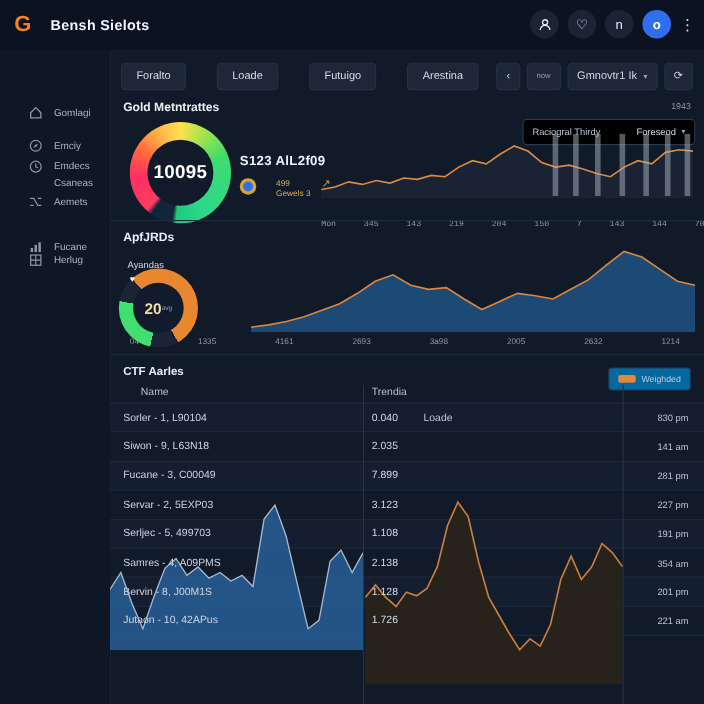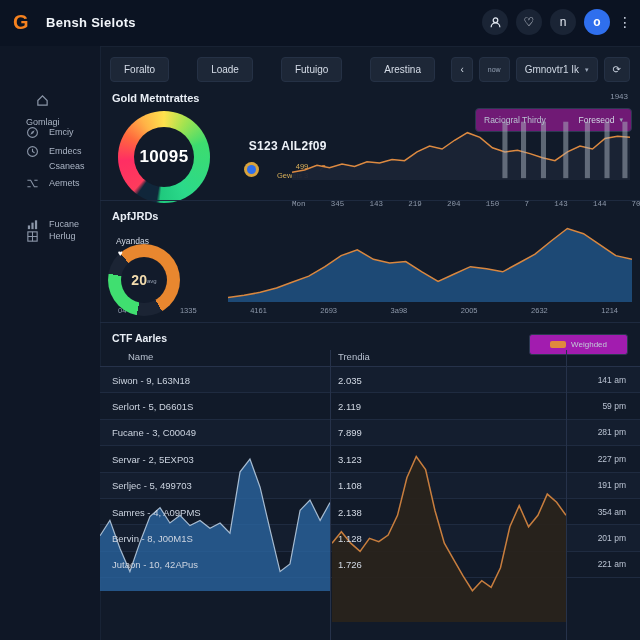--- a/index.html
+++ b/index.html
@@ -53,41 +53,41 @@
     background:conic-gradient(#ffe14d 0deg,#a6e34f 30deg,#3ddc6f 70deg,#2bd98a 150deg,#1fc97d 185deg,
                #10263a 190deg 215deg,#ff3b5c 222deg,#ff2e63 265deg,#ff6a3d 300deg,#ffb347 330deg,#ffe14d 360deg);}
   #gauge-big .hole{width:60px;height:60px;border-radius:50%;background:#111a29;display:flex;align-items:center;justify-content:center;}
   #gauge-big .gval{font-size:17px;font-weight:bold;color:#ffffff;letter-spacing:.3px;}
   #gauge-req{left:108px;top:244px;width:72px;height:72px;z-index:2;
     background:conic-gradient(#e8872f 0deg 150deg,#1b2434 150deg 192deg,#40df70 192deg 280deg,#1b2434 280deg 318deg,#e8872f 318deg 360deg);}
   #gauge-req .hole{width:46px;height:46px;border-radius:50%;background:#121b2b;display:flex;flex-direction:row;align-items:center;justify-content:center;}
   #gauge-req .gval{font-size:14px;font-weight:bold;color:#f2dcae;}
   #gauge-req .gsub{font-size:6px;color:#97a2b4;margin-top:1px;}
   
-  #gsummary{position:absolute;left:244px;top:139px;text-align:right;}
+  #gsummary{position:absolute;left:218px;top:139px;}
   #gheadline{font-size:12px;font-weight:bold;color:#eef2f8;letter-spacing:.3px;}
   #gcoinrow{display:flex;align-items:flex-start;gap:6px;margin-top:9px;}
   .coin{width:15px;height:15px;border-radius:50%;background:#d9a33c;display:flex;align-items:center;justify-content:center;}
   .coin i{width:9px;height:9px;border-radius:50%;background:#2f6fed;display:block;}
   .coltxt{display:flex;flex-direction:column;line-height:9px;}
   .goldtxt{font-size:7.5px;color:#d9b05a;margin-left:12px;}
   .trendarrow{font-size:10px;color:#e08a3c;margin-left:4px;}
   #ptimestamp{position:absolute;right:12px;top:92px;font-size:8px;color:#8d98aa;}
   
-  #selector{position:absolute;left:475px;top:108px;width:157px;height:24px;background:#701a75;border:1px solid #2b3950;
+  #selector{position:absolute;left:475px;top:108px;width:157px;height:24px;background:#000000;border:1px solid #2b3950;
             border-radius:4px;display:flex;align-items:center;padding:0 8px;box-sizing:border-box;}
   #selector .lab{font-size:8.5px;color:#b9c2d1;}
   #selector .val{font-size:8.5px;color:#d2d9e4;margin-left:auto;}
   #selector .caret{font-size:7px;color:#9aa6b8;margin-left:5px;}
   
   #req-label{position:absolute;left:116px;top:236px;font-size:8.5px;color:#d2d9e4;z-index:3;}
   #req-heart{position:absolute;left:118px;top:249px;font-size:8px;color:#ffffff;z-index:3;}
   
   #legend{position:absolute;right:12px;top:334px;height:19px;display:flex;align-items:center;gap:5px;
-          background:#a21caf;border:1px solid #2b3950;border-radius:3px;padding:0 20px;}
+          background:#0369a1;border:1px solid #2b3950;border-radius:3px;padding:0 8px;}
   #legend .swatch{width:16px;height:7px;border-radius:2px;background:#e08a3c;}
   #legend .ltxt{font-size:8px;color:#c3cbd8;}
   .colhead{position:absolute;top:351px;font-size:9.5px;color:#b7c0cf;}
   #rows{position:absolute;left:100px;top:367px;width:540px;}
   .trow{position:relative;height:26.4px;border-bottom:1px solid #1f2b40;box-sizing:border-box;}
   .trow:nth-child(odd){background:#141e2f;}
   .trow:nth-child(even){background:#111a29;}
   .cell{position:absolute;top:50%;transform:translateY(-50%);z-index:3;}
   .c-name{left:12px;font-size:9.5px;color:#ccd4e0;}
   .c-trend{left:238px;font-size:9.5px;color:#d3dae5;}
@@ -142,21 +142,21 @@
     <div class="tbtn">‹</div>
     <div class="tbtn small">now</div>
     <div class="tbtn">
       <span>Gmnovtr1 Ik</span>
       <span class="caret">▾</span>
     </div>
     <div class="tbtn">⟳</div>
   </div>
 
   <div id="sidebar">
-    <div class="sb-item" style="top:48px;flex-direction:column;">
+    <div class="sb-item" style="top:48px;">
       <span class="sb-ic">
           <svg width="13" height="13" viewBox="0 0 14 14">
             <path d="M2 7 L7 2 L12 7 V12 H2 Z" fill="none" stroke="#8b96a8" stroke-width="1.3"></path>
           </svg>
         </span>
       <span class="sb-label">Gomlagi</span>
     </div>
     <div class="sb-item" style="top:78px;">
       <span class="sb-ic">
           <svg width="13" height="13" viewBox="0 0 14 14">
@@ -299,28 +299,29 @@
   <div id="legend">
     <span class="swatch"></span>
     <span class="ltxt">Weighded</span>
   </div>
   <div class="colhead" style="left:112px;padding-left:16px;">Name</div>
   <div class="colhead" style="left:338px;">Trendia</div>
   <div class="divider" style="top:366px;background:#26324a;"></div>
 
   <div id="rows">
     <div class="trow">
+      <span class="cell c-name">Sorler - 1, L90104</span>
+      <span class="cell c-trend">0.040</span>
+      <span class="cell c-load">Loade</span>
+      <span class="cell c-time">830 pm</span>
+    </div>
+    <div class="trow">
       <span class="cell c-name">Siwon - 9, L63N18</span>
       <span class="cell c-trend">2.035</span>
       <span class="cell c-time">141 am</span>
-    </div>
-    <div class="trow">
-      <span class="cell c-name">Serlort - 5, D6601S</span>
-      <span class="cell c-trend">2.119</span>
-      <span class="cell c-time">59 pm</span>
     </div>
     <div class="trow">
       <span class="cell c-name">Fucane - 3, C00049</span>
       <span class="cell c-trend">7.899</span>
       <span class="cell c-time">281 pm</span>
     </div>
     <div class="trow">
       <span class="cell c-name">Servar - 2, 5EXP03</span>
       <span class="cell c-trend">3.123</span>
       <span class="cell c-time">227 pm</span>

